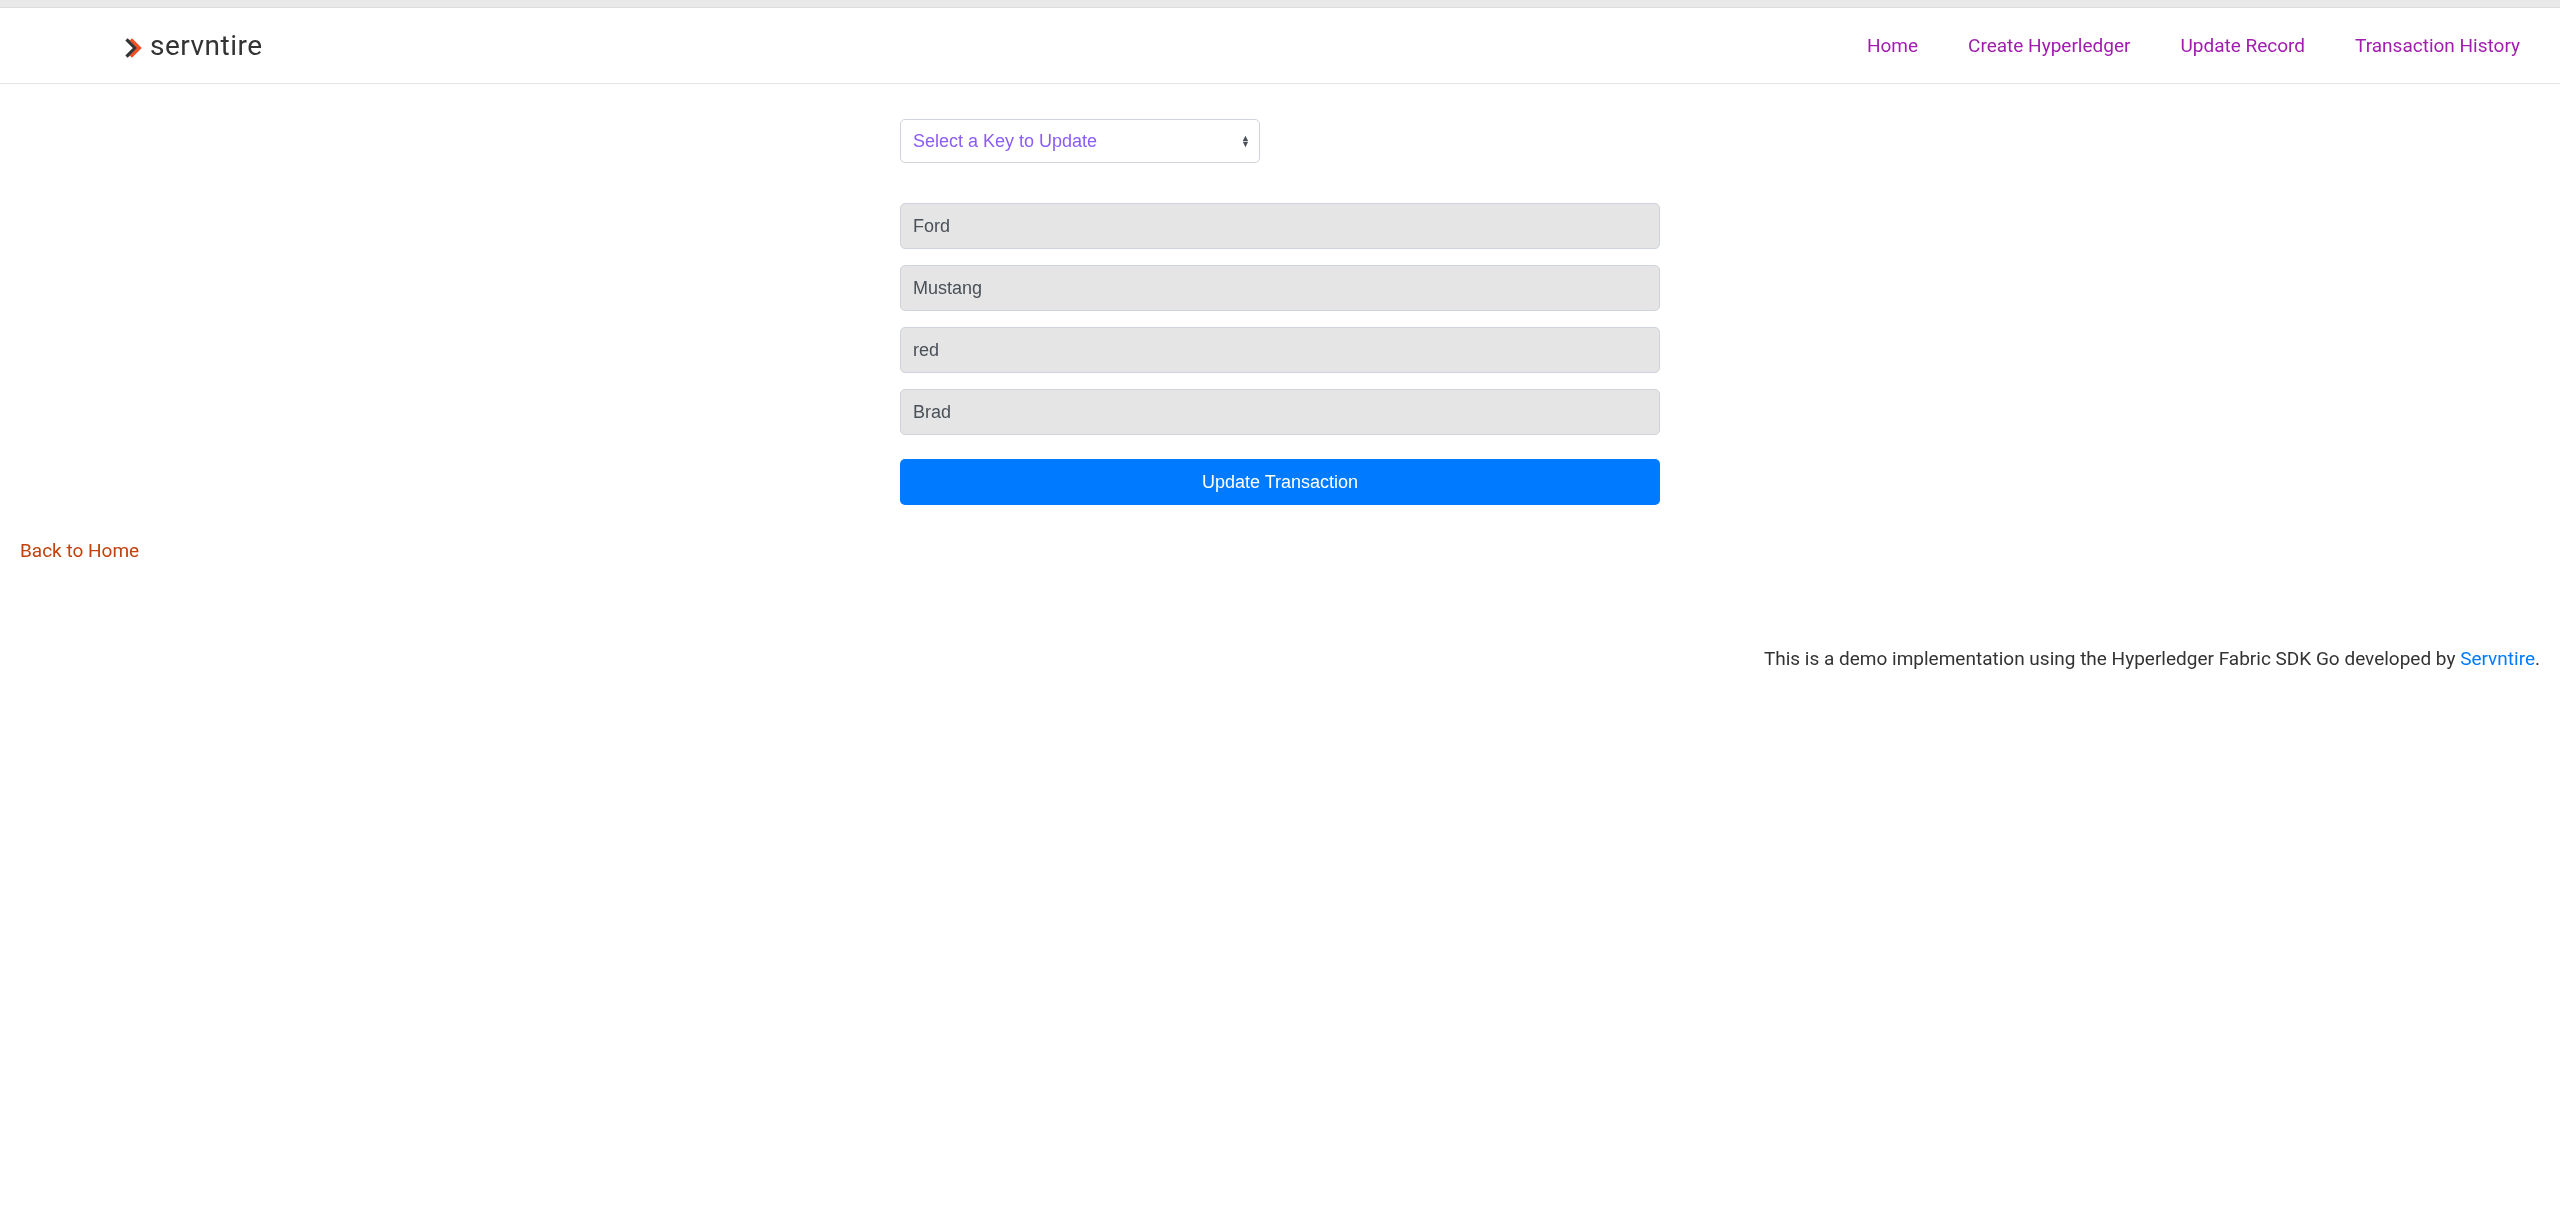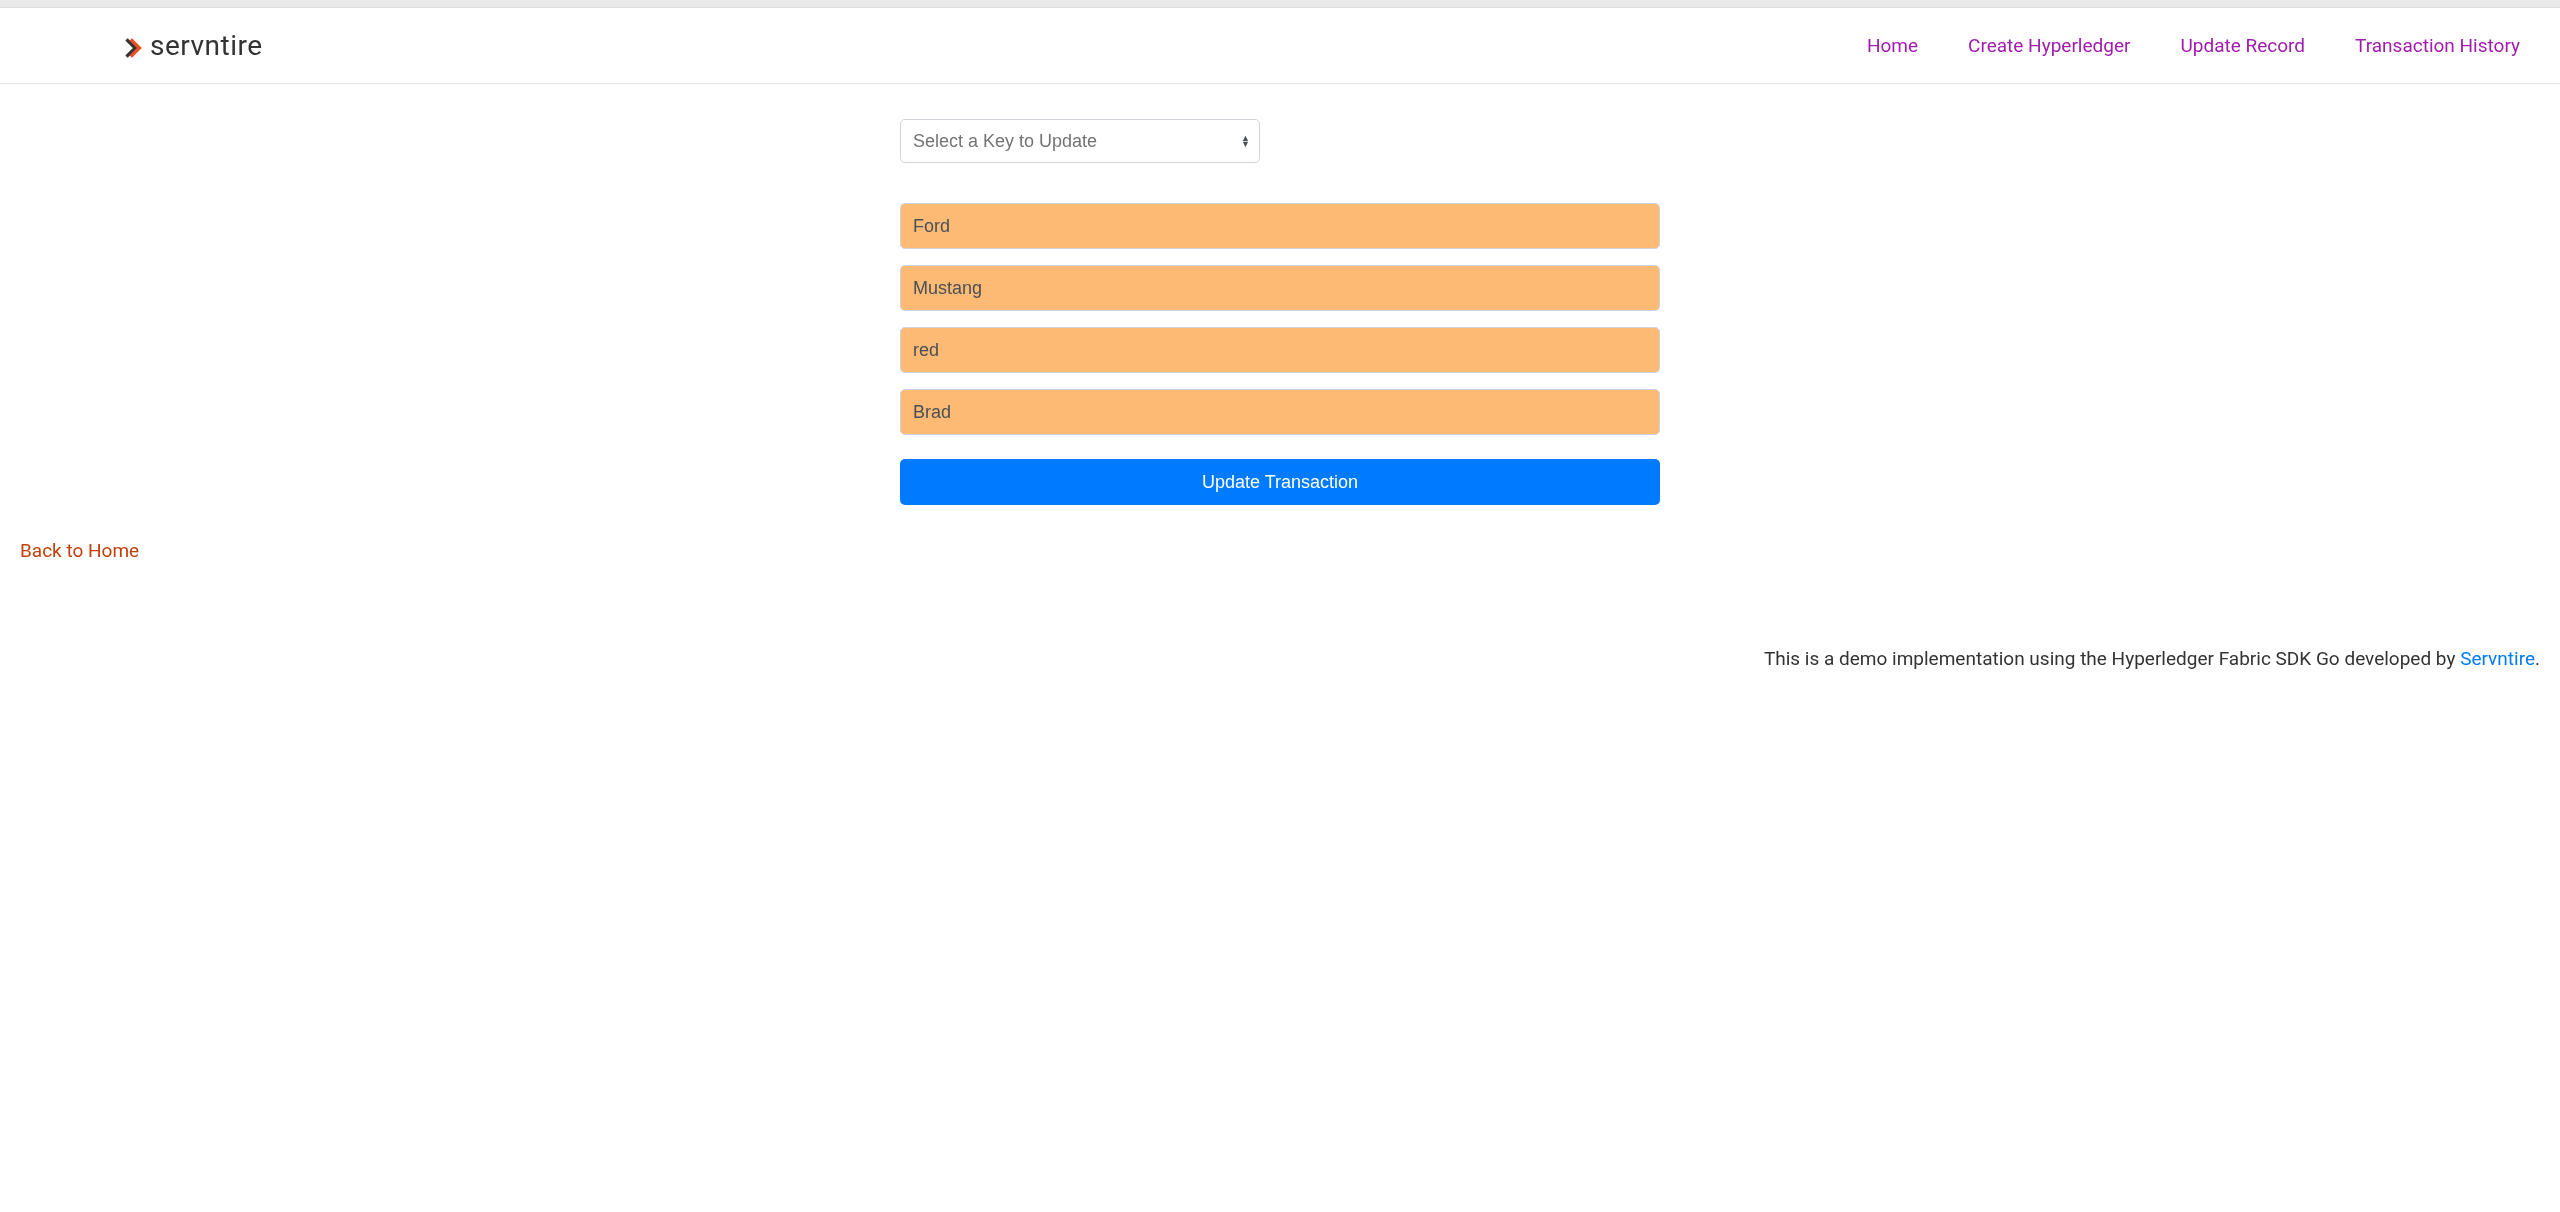--- a/index.html
+++ b/index.html
@@ -74,21 +74,21 @@
     }
     .select-wrap {
       flex: 0 0 360px;
       position: relative;
     }
     .form-select {
       width: 100%;
       height: 44px;
       padding: 8px 30px 8px 12px;
       font-size: 18px;
-      color: #737373;
+      color: #8b5cf6;
       background: #fff;
       border: 1px solid #ced4da;
       border-radius: 5px;
       appearance: none;
       -webkit-appearance: none;
       cursor: pointer;
     }
     .select-arrows {
       position: absolute;
       right: 10px;
@@ -115,21 +115,21 @@
     .btn-edit {
       flex: 0 0 360px;
       height: 44px;
     }
     .form-input {
       width: 100%;
       height: 46px;
       padding: 8px 12px;
       font-size: 18px;
       color: #495057;
-      background: #fdba74;
+      background: #e5e5e5;
       border: 1px solid #ced4da;
       border-radius: 5px;
       margin-bottom: 16px;
     }
     .btn-update {
       width: 100%;
       height: 46px;
       margin-top: 8px;
     }
     .back-link {

